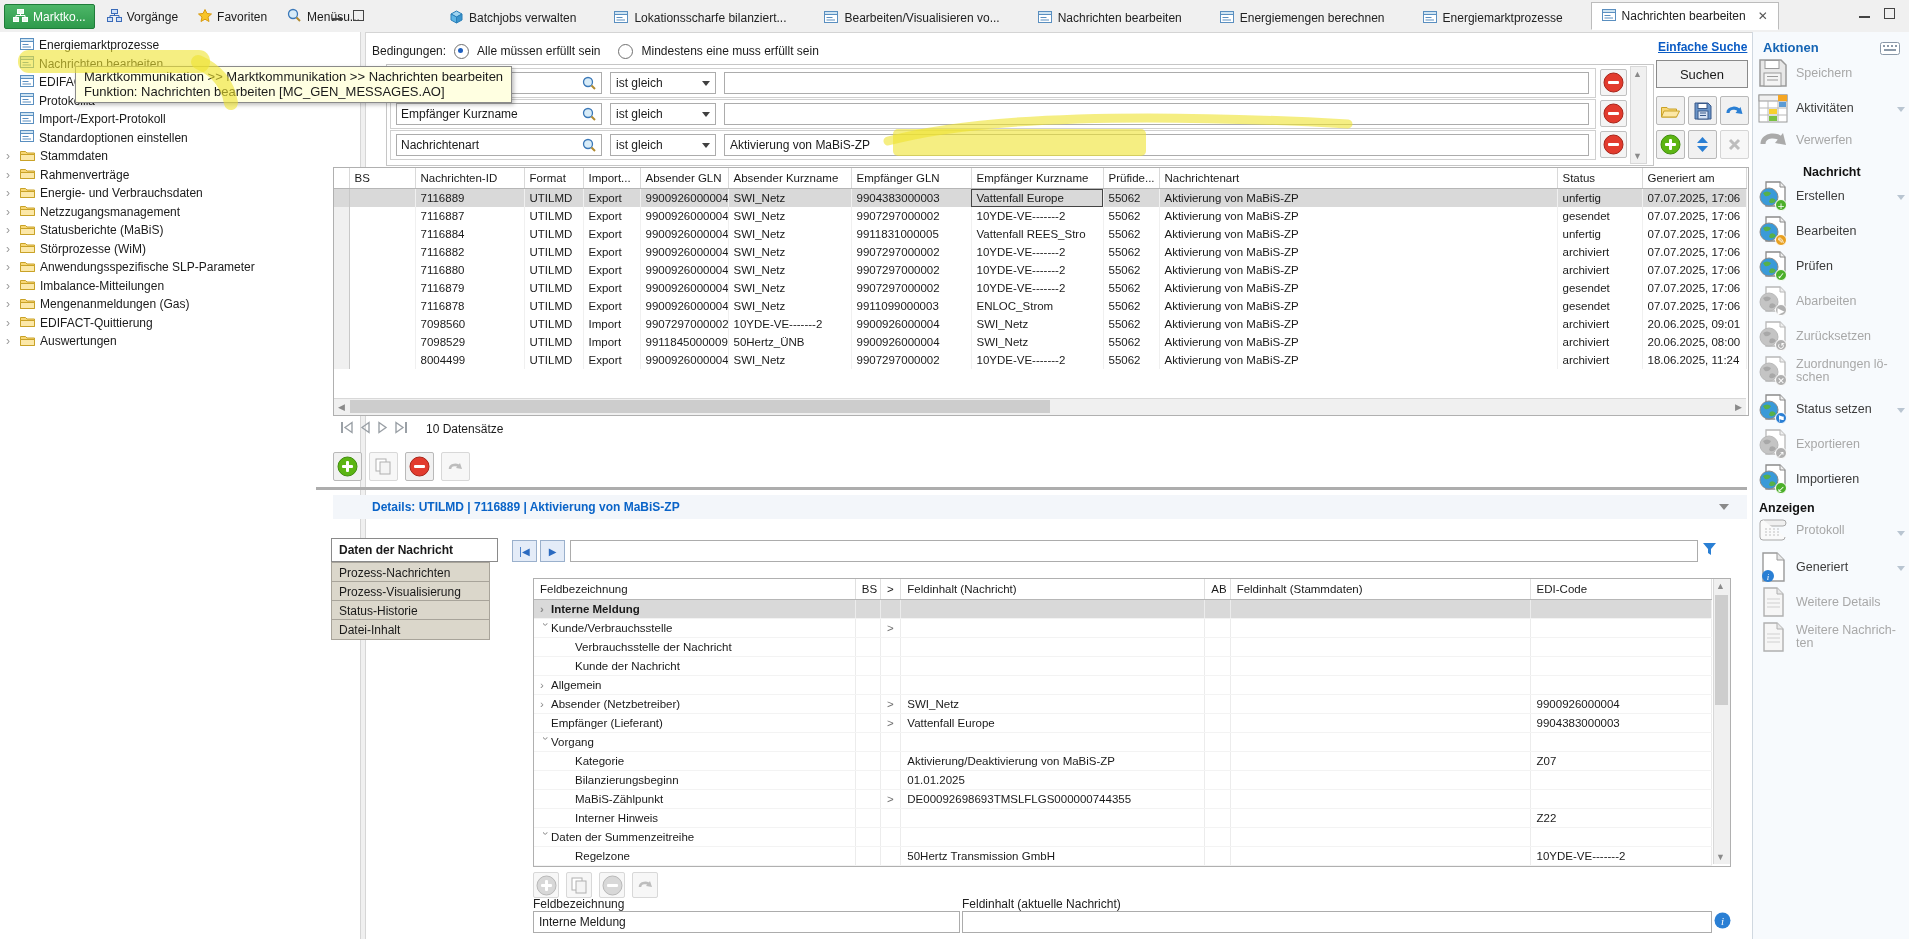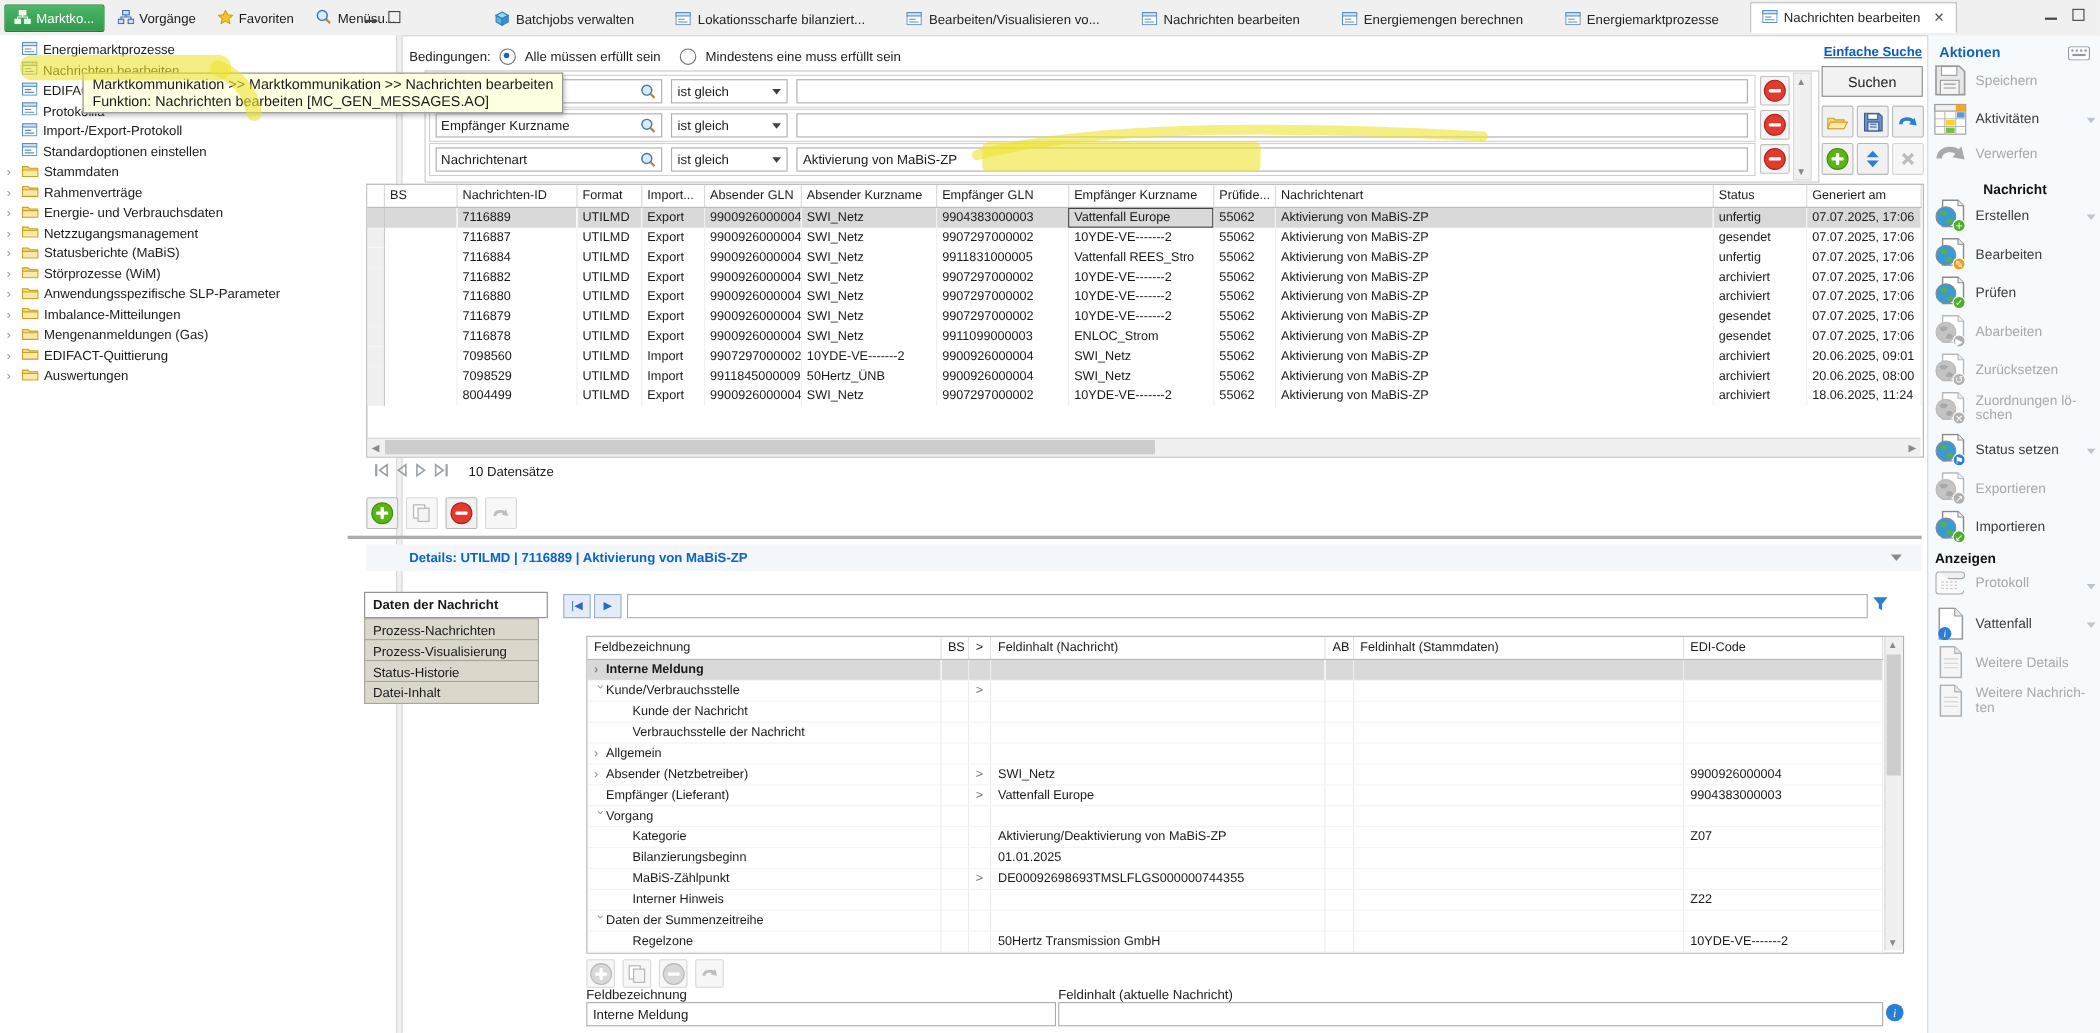--- a/index.html
+++ b/index.html
@@ -785,30 +785,30 @@
           <tr class="">
             <td><span class="chevtxt open">›</span>Kunde/Verbrauchsstelle</td>
             <td></td>
             <td style="color:#707070;">&gt;</td>
             <td></td>
             <td></td>
             <td></td>
             <td></td>
           </tr>
           <tr class="">
+            <td><span style="display:inline-block;width:24px;"></span><span class="chevtxt"></span>Verbrauchsstelle der Nachricht</td>
+            <td></td>
+            <td style="color:#707070;"></td>
+            <td></td>
+            <td></td>
+            <td></td>
+            <td></td>
+          </tr>
+          <tr class="">
             <td><span style="display:inline-block;width:24px;"></span><span class="chevtxt"></span>Kunde der Nachricht</td>
-            <td></td>
-            <td style="color:#707070;"></td>
-            <td></td>
-            <td></td>
-            <td></td>
-            <td></td>
-          </tr>
-          <tr class="">
-            <td><span style="display:inline-block;width:24px;"></span><span class="chevtxt"></span>Verbrauchsstelle der Nachricht</td>
             <td></td>
             <td style="color:#707070;"></td>
             <td></td>
             <td></td>
             <td></td>
             <td></td>
           </tr>
           <tr class="">
             <td><span class="chevtxt">›</span>Allgemein</td>
             <td></td>
@@ -1137,21 +1137,21 @@
         </div>
         <div class="act-item" style="top: 520px;">
           <span style="width:32px;display:flex;justify-content:center;">
             <svg width="28" height="30" viewBox="0 0 28 30" xmlns="http://www.w3.org/2000/svg">
               <path d="M4 1 H18 L25 8 V29 H4 Z" fill="#fff" stroke="#9a9a9a" stroke-width="1.4"></path>
               <path d="M18 1 L18 8 L25 8" fill="#e8e8e8" stroke="#9a9a9a"></path>
               <circle cx="9" cy="24" r="6" fill="#2a7fd4"></circle>
               <text x="9" y="27.5" font-size="9" font-family="Liberation Serif, serif" font-style="italic" fill="#fff" text-anchor="middle">i</text>
             </svg>
           </span>
-          <span class="albl">Vattenfall</span>
+          <span class="albl">Generiert</span>
           <span class="dd" style="top:14px;"></span>
         </div>
         <div class="act-item dis" style="top: 555px;">
           <span style="width:32px;display:flex;justify-content:center;">
             <svg width="26" height="30" viewBox="0 0 26 30" xmlns="http://www.w3.org/2000/svg">
               <path d="M4 1 H17 L23 7 V29 H4 Z" fill="#f6f6f6" stroke="#b0b0b0" stroke-width="1.4"></path>
               <path d="M17 1 L17 7 L23 7" fill="#e8e8e8" stroke="#b0b0b0"></path>
               <g stroke="#d0d0d0">
                 <line x1="7" y1="12" x2="20" y2="12"></line>
                 <line x1="7" y1="16" x2="20" y2="16"></line>

